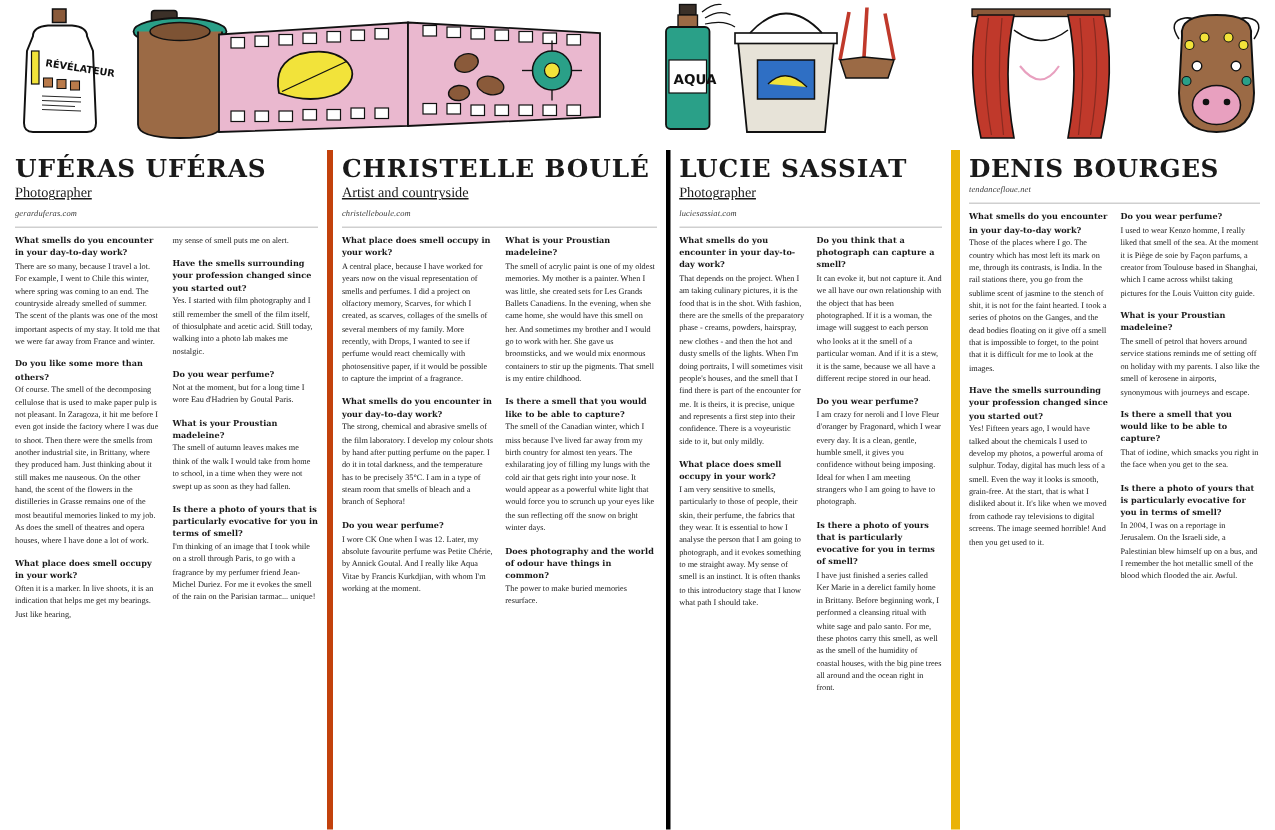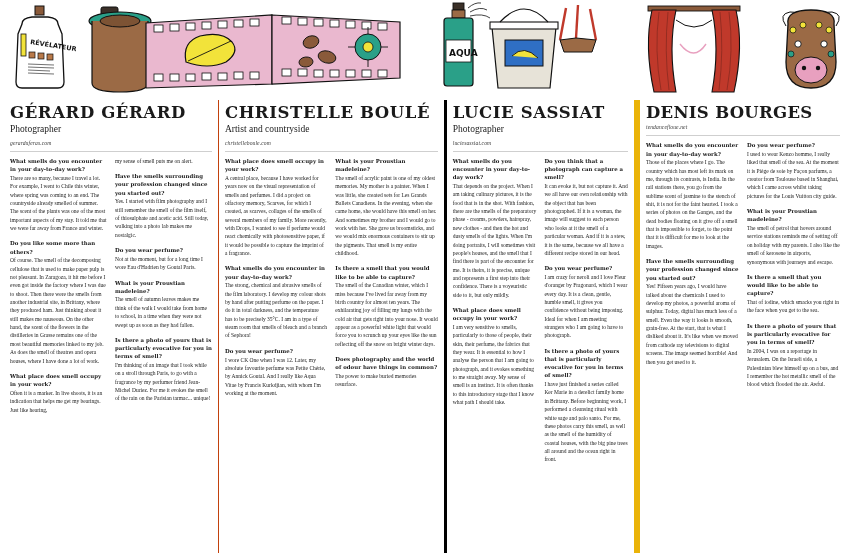--- a/index.html
+++ b/index.html
@@ -17,39 +17,40 @@
   .illo-band { position:relative; width:850px; height:100px; overflow:hidden; }
 
   
   .columns { display:flex; width:850px; height:453px; padding:0 4px; }
   .person {
     position:relative;
     padding:0 6px;
     height:100%;
   }
   .p1 { width:216px; }
-  .p2 { width:228px; border-left:1px solid #c2410c; }
+  .p2 { width:228px; border-left:4px solid #c2410c; }
   .p3 { width:192px; border-left:3px solid #000000; }
   .p4 { width:214px; border-left:6px solid #eab308; }
 
   .pname {
     font-family:"DejaVu Serif", serif;
     font-weight:700;
     font-size:16.5px;
     letter-spacing:0.6px;
     line-height:1.05;
     margin:4px 0 3px 0;
     white-space:nowrap;
   }
   .p4 .pname { letter-spacing:0.3px; }
   .prole {
     font-family:"Liberation Serif", serif;
     font-size:9.5px;
     line-height:1.22;
     margin-bottom:4px;
+    text-decoration:underline;
   }
   .purl {
     font-family:"Liberation Serif", serif;
     font-style:italic;
     font-size:5.6px;
     color:#3a3a3a;
     letter-spacing:0.1px;
     margin-bottom:5px;
   }
   .rule { border-top:1px solid #cfcfcf; margin-bottom:5px; }
@@ -217,21 +218,21 @@
           <circle cx="791" cy="54" r="3"></circle>
             <circle cx="831" cy="54" r="3"></circle>
         </g>
       </g>
     </svg>
   </div>
 
   <div class="columns">
 
     <div class="person p1">
-      <div class="pname">GÉRARD GÉRARD</div>
+      <div class="pname">UFÉRAS UFÉRAS</div>
       <div class="prole">Photographer</div>
       <div class="purl">gerarduferas.com</div>
       <div class="rule"></div>
       <div class="qcols">
         <div class="qcol">
           <div class="qa">
               <p class="q">What smells do you encounter in your day-to-day work?</p>
               <p class="a">There are so many, because I travel a lot. For example, I went to Chile this winter, where spring was coming to an end. The countryside already smelled of summer. The scent of the plants was one of the most important aspects of my stay. It told me that we were far away from France and winter.</p>
             </div>
           <div class="qa">

